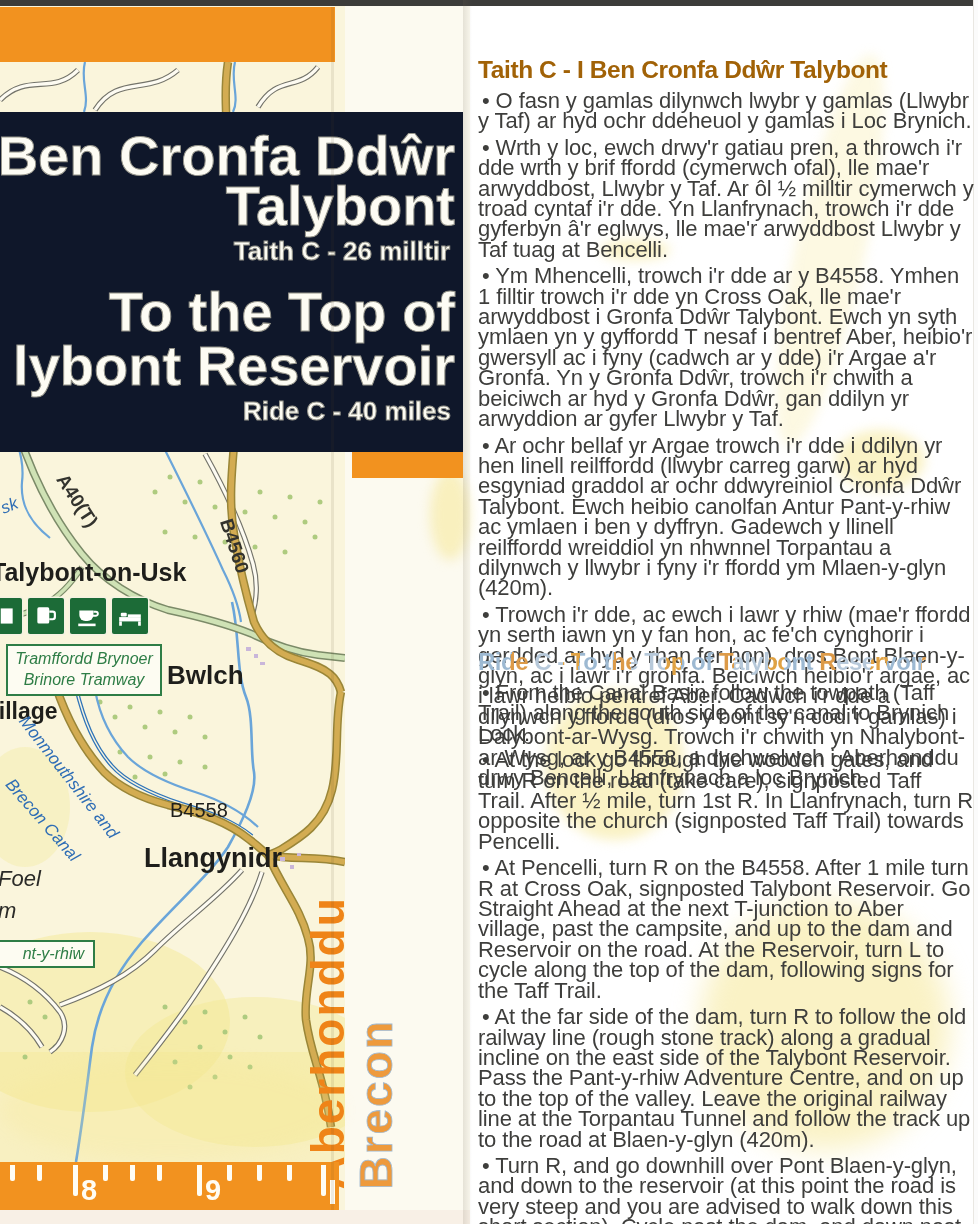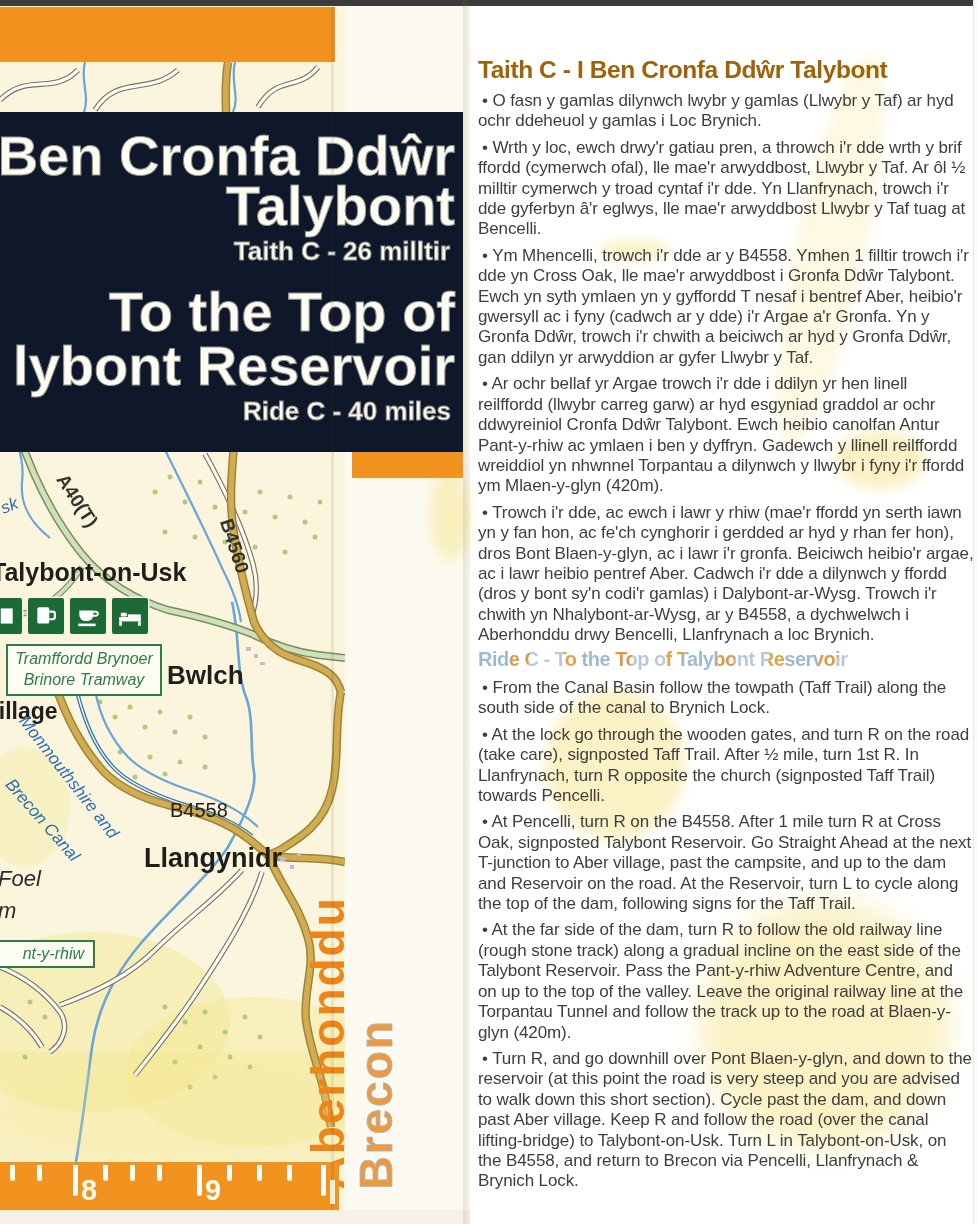--- a/index.html
+++ b/index.html
@@ -29,25 +29,25 @@
   .tick{position:absolute;top:3px;width:4.5px;background:#FFFDF4;border-radius:0 0 2px 2px;}
   .tick.m{height:16px;}
   .tick.M{height:31px;}
   .ruler-num{position:absolute;top:14px;color:#FFFDF4;font-weight:bold;font-size:29px;line-height:1;}
   .vlabel{position:absolute;transform-origin:0 100%;transform:rotate(-90deg);white-space:nowrap;
           font-weight:bold;color:#EF8418;font-size:46px;letter-spacing:2px;line-height:1.1;z-index:10;}
   .crease1{left:331px;top:7px;width:3px;height:1203px;background:rgba(90,70,40,0.10);z-index:40;}
   .crease2{left:463px;top:0;width:9px;height:1224px;z-index:40;
            background:linear-gradient(90deg,rgba(110,100,80,0.16),rgba(0,0,0,0));}
   .h-welsh{margin:0;font-size:24.5px;font-weight:bold;color:#a16207;letter-spacing:-0.4px;white-space:nowrap;}
-  .h-ride{margin:0;font-size:20px;font-weight:bold;letter-spacing:-0.5px;white-space:nowrap;
+  .h-ride{margin:0;font-size:24px;font-weight:bold;letter-spacing:-0.5px;white-space:nowrap;
           background:repeating-linear-gradient(97deg,#9DB9D2 0 34px,#DC9A48 34px 52px,#B7C9DA 52px 86px,#E0A243 86px 102px);
           -webkit-background-clip:text;background-clip:text;color:transparent;}
   .text-block{position:absolute;left:8px;width:496px;}
-  .text-block p{margin:0 0 6px 0;font-size:17px;line-height:20.4px;color:#3E3E3C;
+  .text-block p{margin:0 0 6px 0;font-size:22px;line-height:20.4px;color:#3E3E3C;
                 letter-spacing:-0.1px;text-indent:4px;}
   .text-block .after-h{margin-top:7px;}
   .smudge{position:absolute;background:rgba(246,231,150,0.55);border-radius:50%;filter:blur(6px);z-index:1;}
   .pg-edge-r{left:973px;top:0;width:5px;height:1224px;background:#fbfbfb;border-left:1px solid #e9e7e2;}
   .bottom-strip{left:0;top:1210px;width:470px;height:14px;background:#F8F0E6;}
 </style>
 </head>
 <body>
 
 <div class="leaflet">

